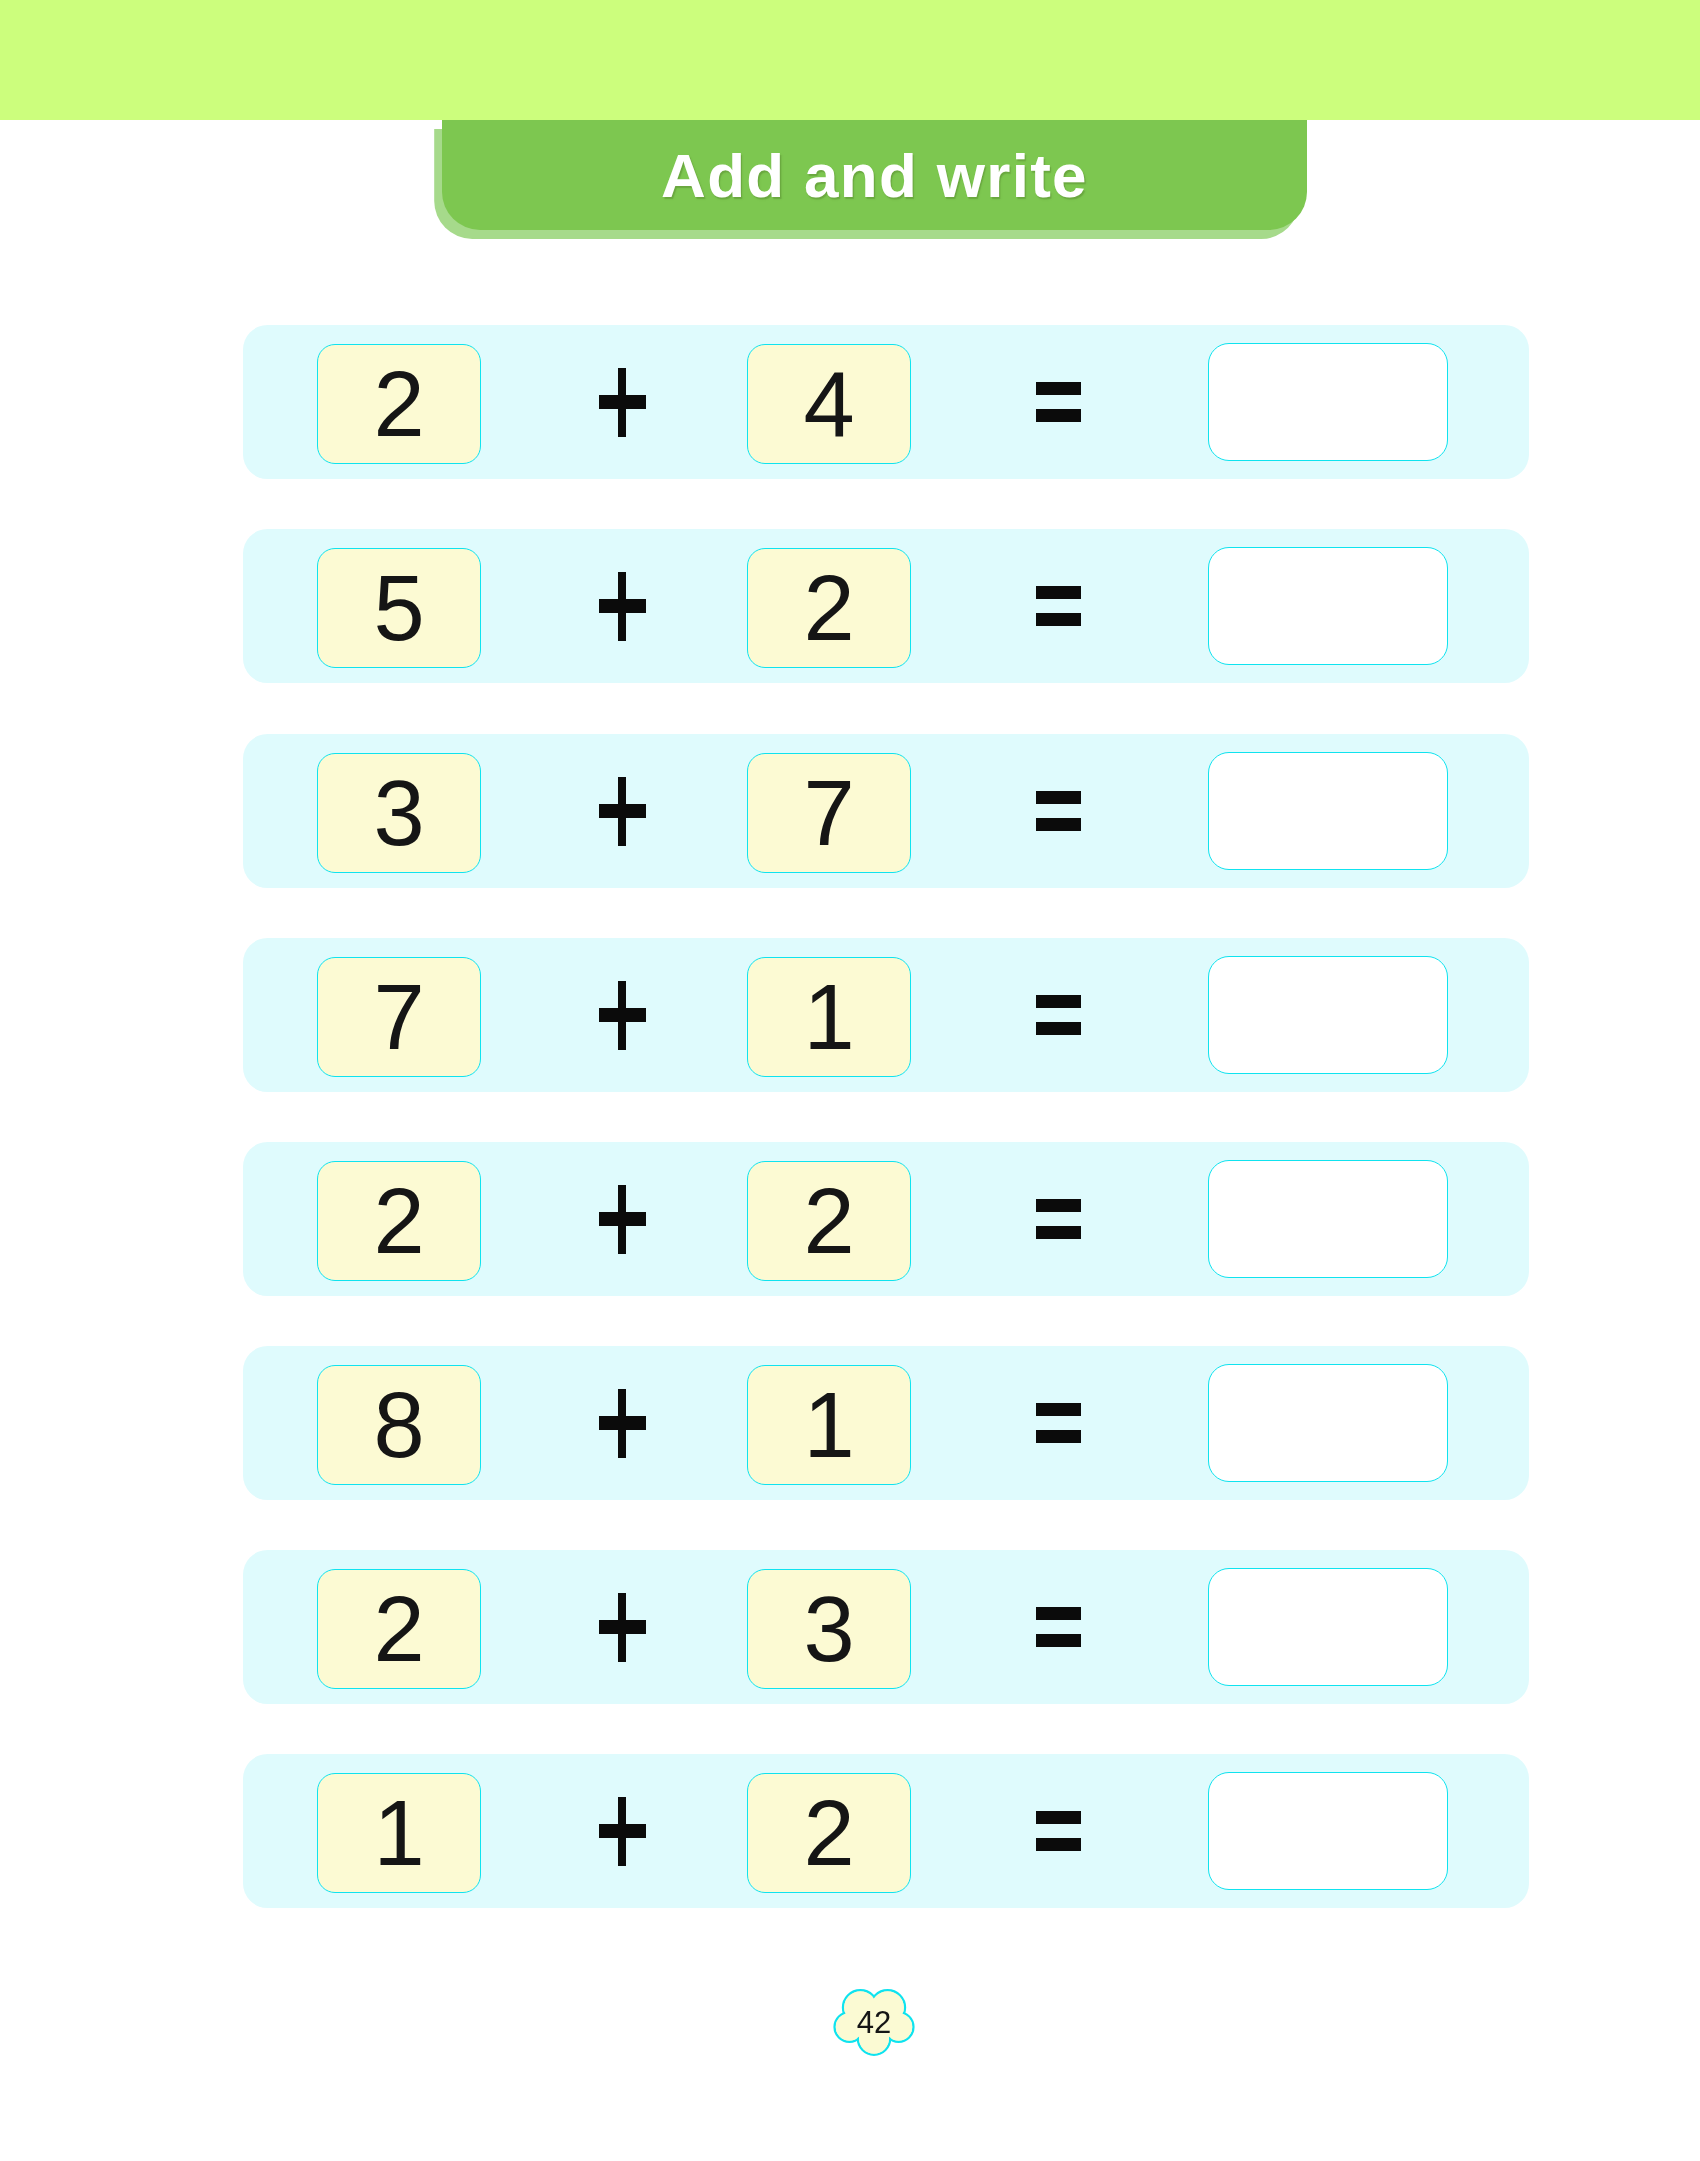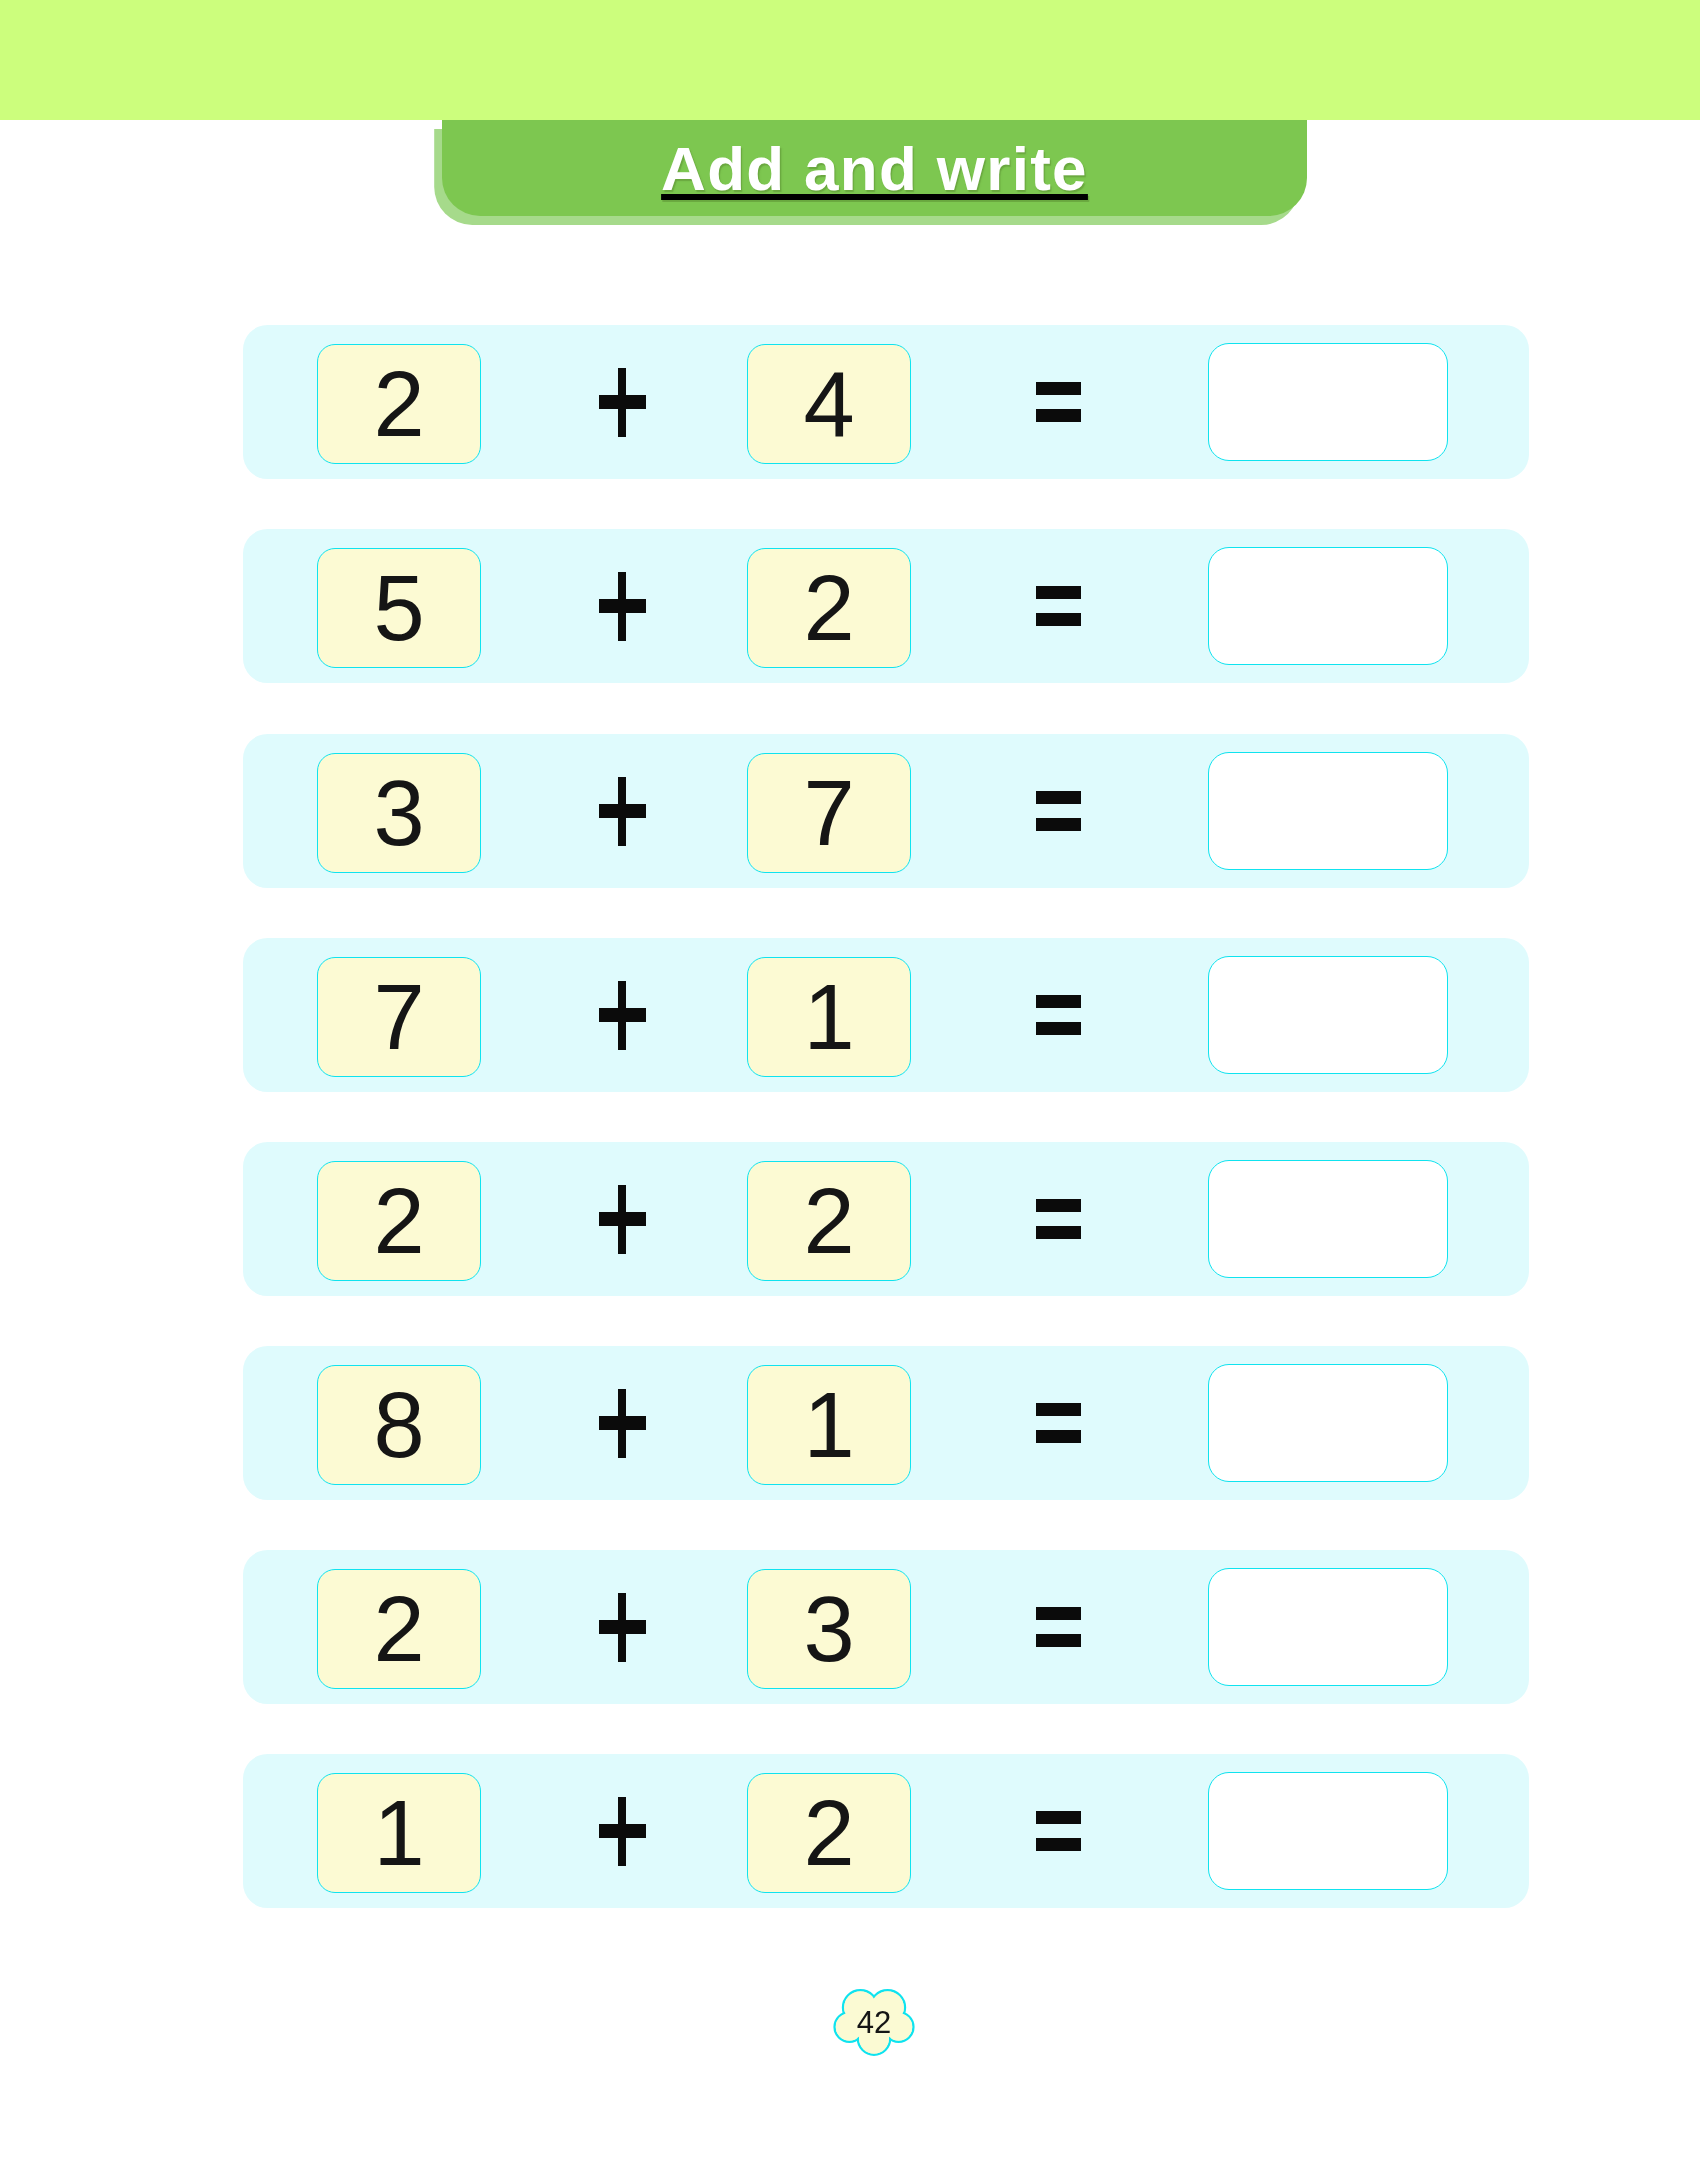--- a/index.html
+++ b/index.html
@@ -6,24 +6,24 @@
   body{
     width:1700px;height:2161px;position:relative;background:#ffffff;
     font-family:"Liberation Sans",sans-serif;overflow:hidden;
   }
   
   .header-band{
     position:absolute;left:0;top:0;width:1700px;height:120px;
     background:#ccfe7d;
   }
   .title-tab{
-    position:absolute;left:442px;top:120px;width:865px;height:96px;
+    position:absolute;left:442px;top:120px;width:865px;height:110px;
     background:#7dc750;border-radius:0 0 38px 38px;
     box-shadow:-7.8px 9px 0 0 #a6da8b;
-    display:flex;align-items:center;justify-content:center;text-decoration:underline;
+    display:flex;align-items:center;justify-content:center;
   }
   .title-tab .page-title{
     color:#ffffff;font-size:62px;font-weight:bold;letter-spacing:1.3px;
     text-shadow:1.3px 1.9px 1.3px rgba(90,140,50,.55);
   }
   
   .row{
     position:absolute;left:243px;width:1286px;height:154px;
     background:#dffbfd;border-radius:24.6px;
   }

